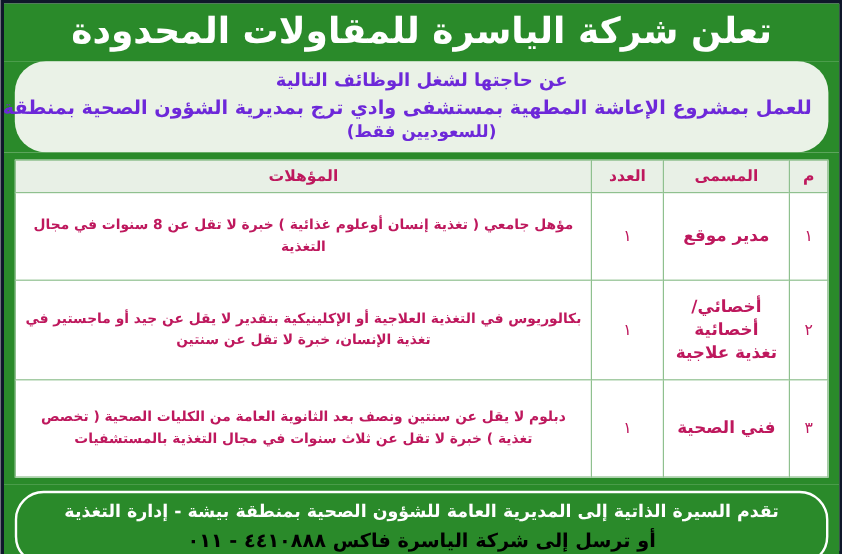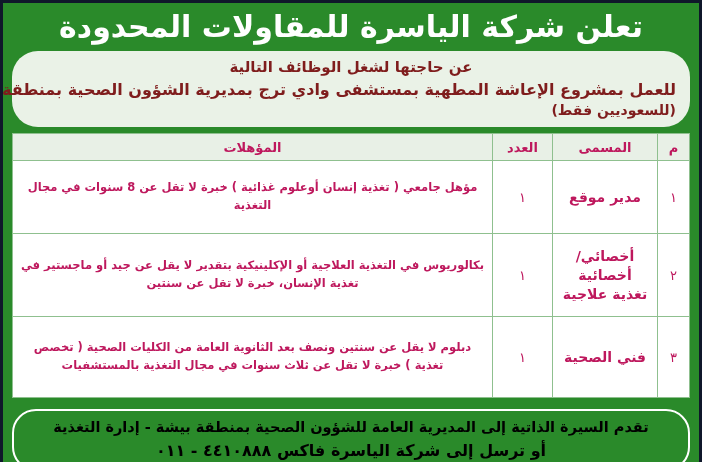--- a/index.html
+++ b/index.html
@@ -49,41 +49,40 @@
     background: #2a8a2a;
     padding: 0 9px 0 9px;
   }
 
   
   .subtitle-panel {
     background: #eaf2e7;
     border-radius: 26px;
     padding: 7px 14px 8px 14px;
     text-align: center;
-    color: #7f1d1d;
+    color: #6d28d9;
   }
   .subtitle-line-1 {
     font-size: 15px;
     font-weight: bold;
     line-height: 1.3;
     white-space: nowrap;
   }
   .subtitle-line-2 {
     font-size: 16px;
     font-weight: bold;
     line-height: 1.35;
     white-space: nowrap;
     margin-top: 1px;
   }
   .subtitle-line-3 {
     font-size: 14px;
     font-weight: bold;
     line-height: 1.3;
     margin-top: 1px;
-    text-align: right;
   }
 
   
   .table-wrap {
     background: #2a8a2a;
     padding: 6px 9px 6px 9px;
   }
   table.jobs {
     width: 100%;
     border-collapse: collapse;
@@ -145,21 +144,21 @@
     padding: 5px 9px 8px 9px;
   }
   .footer-panel {
     border: 2px solid #ffffff;
     border-radius: 24px;
     padding: 7px 12px 8px 12px;
     text-align: center;
     background: #2a8a2a;
   }
   .footer-line-1 {
-    color: #000000;
+    color: #ffffff;
     font-size: 14.5px;
     font-weight: bold;
     line-height: 1.35;
     white-space: nowrap;
   }
   .footer-line-2 {
     color: #000000;
     font-size: 16px;
     font-weight: bold;
     line-height: 1.35;

